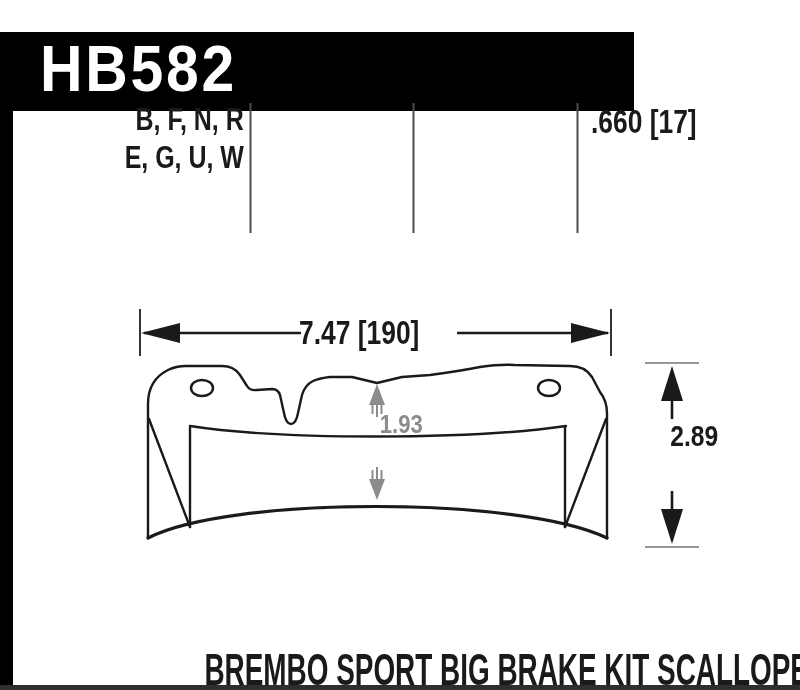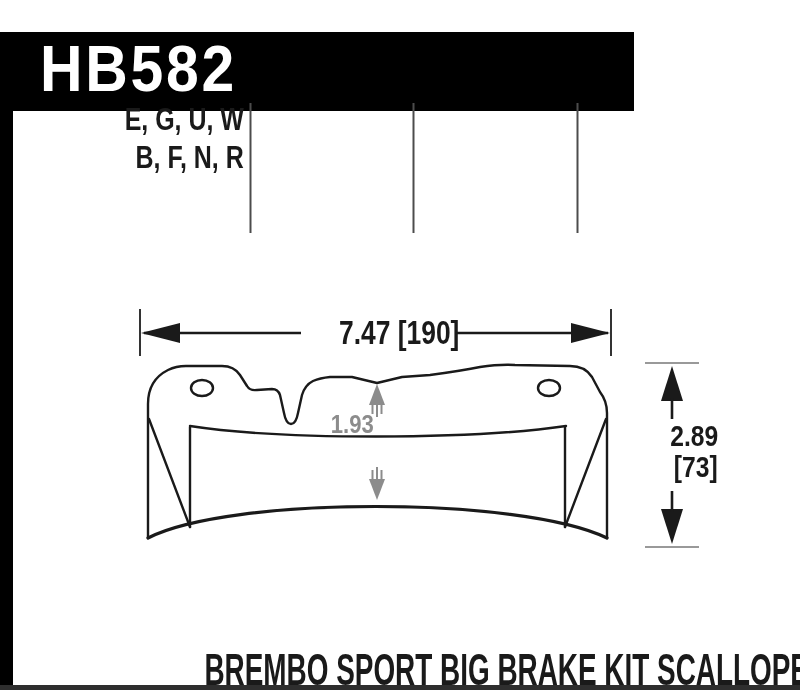--- a/index.html
+++ b/index.html
@@ -38,26 +38,26 @@
     text-align:right;font-weight:bold;font-size:32px;line-height:38px;
   }
   #compound-codes .cond{transform:scaleX(.78);transform-origin:right center;}
   #pad-thickness{
     position:absolute;left:591px;top:103px;
     font-weight:bold;font-size:33px;line-height:38px;
   }
   #pad-thickness .cond{transform:scaleX(.8);transform-origin:left center;}
   
   #width-label{
-    position:absolute;left:284px;top:314px;width:190px;text-align:right;
+    position:absolute;left:284px;top:314px;width:190px;text-align:left;
     font-weight:bold;font-size:33px;line-height:38px;
   }
   #width-label .cond{transform:scaleX(.8);transform-origin:center center;}
   #center-dim-label{
-    position:absolute;left:327px;top:413px;width:100px;text-align:left;
+    position:absolute;left:327px;top:413px;width:100px;text-align:right;
     font-weight:bold;font-size:26px;line-height:23px;
     color:var(--dim-gray,#8c8c8c);
   }
   #center-dim-label .cond{transform:scaleX(.85);transform-origin:center center;}
   #height-dim-label{
     position:absolute;left:622px;top:421px;width:100px;text-align:right;
     font-weight:bold;font-size:29px;line-height:31px;
   }
   #height-dim-label .cond{transform:scaleX(.85);transform-origin:center center;}
   
@@ -83,24 +83,27 @@
 
 <div id="page">
 
   <div id="header">
     <span id="part-number">HB582</span>
   </div>
 
   <div id="left-border"></div>
 
   <div id="compound-codes" class="ink">
+    <div><span class="cond">B, F, N, R</span></div>
     <div><span class="cond">E, G, U, W</span></div>
-    <div><span class="cond">B, F, N, R</span></div>
   </div>
 
+  <div id="pad-thickness" class="ink">
+    <span class="cond">.660 [17]</span>
+  </div>
 
   <svg id="drawing" width="800" height="690" viewBox="0 0 800 690">
 
     <g>
       <line class="divider" x1="250.5" y1="103" x2="250.5" y2="233"></line>
       <line class="divider" x1="413.5" y1="103" x2="413.5" y2="233"></line>
       <line class="divider" x1="577.5" y1="103" x2="577.5" y2="233"></line>
     </g>
 
     <g>
@@ -163,21 +166,20 @@
   <div id="width-label" class="ink">
     <span class="cond">7.47 [190]</span>
   </div>
 
   <div id="center-dim-label">
     <div><span class="cond">1.93</span></div>
   </div>
 
   <div id="height-dim-label" class="ink">
     <div><span class="cond">2.89</span></div>
-    <div><span class="cond">[73]</span></div>
   </div>
 
   <div id="footer-title" class="ink">
     <span class="cond">BREMBO SPORT BIG BRAKE KIT SCALLOPED</span>
   </div>
 
   <div id="bottom-strip"></div>
 
 </div>
 

